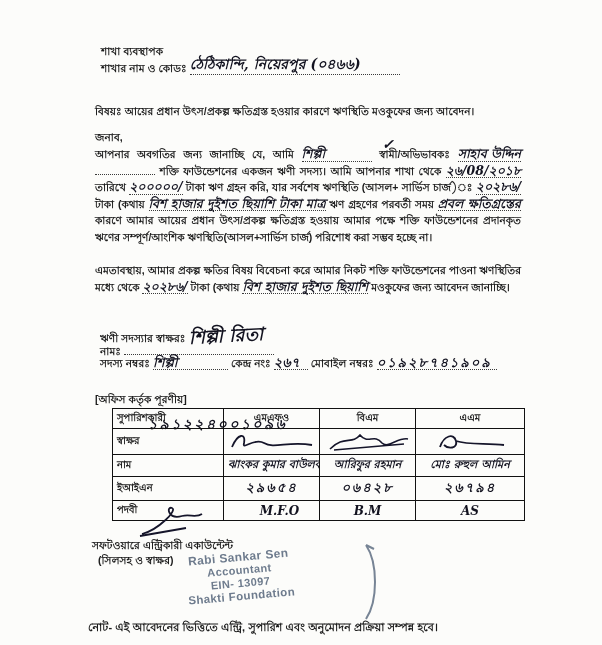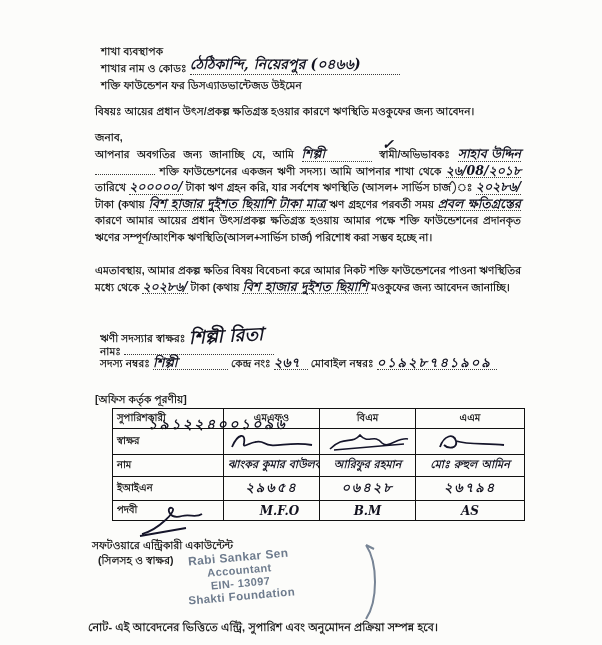--- a/index.html
+++ b/index.html
@@ -37,21 +37,20 @@
 <div class="page">
 
 
   <div class="abs printed" style="left:101px;top:44px;">শাখা ব্যবস্থাপক</div>
   <div class="abs printed" style="left:101px;top:60px;">
     <span>শাখার নাম ও কোডঃ</span>
     <span class="blank" style="min-width:210px;">
       <span class="hw" style="font-size:14px;position:relative;top:-3px;">ঠেঠিকান্দি, নিয়েরপুর (০৪৬৬)</span>
     </span>
   </div>
-  <div class="abs printed" style="left:101px;top:78px;">শক্তি ফাউন্ডেশন ফর ডিসএ্যাডভান্টেজড উইমেন</div>
 
   <div class="abs printed bold" style="left:95px;top:104px;width:430px;">বিষয়ঃ আয়ের প্রধান উৎস/প্রকল্প ক্ষতিগ্রস্ত হওয়ার কারণে ঋণস্থিতি মওকুফের জন্য আবেদন।</div>
 
   <div class="abs printed" style="left:95px;top:130px;">জনাব,</div>
 
   <div class="abs hw" style="left:382px;top:136px;font-size:14px;">✓</div>
 
   <div class="abs para" style="left:95px;top:146px;">
     <span>আপনার অবগতির জন্য জানাচ্ছি যে, আমি</span>
     <span class="blank" style="min-width:70px;"><span class="hw">শিল্পী</span></span>

